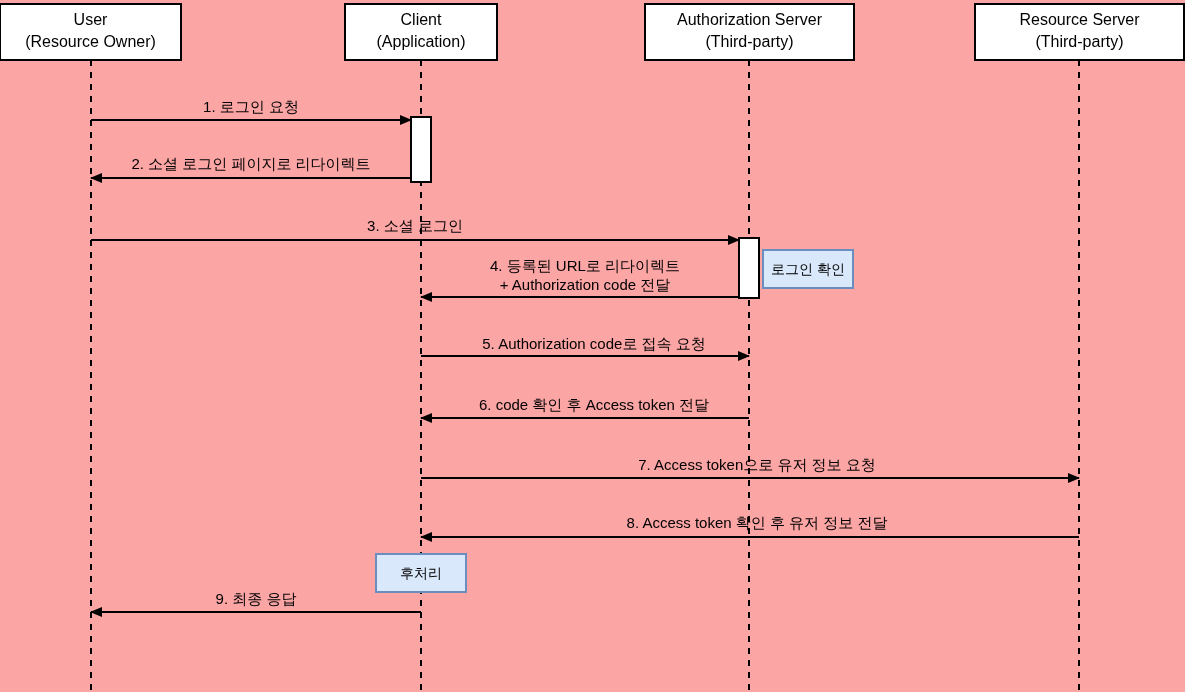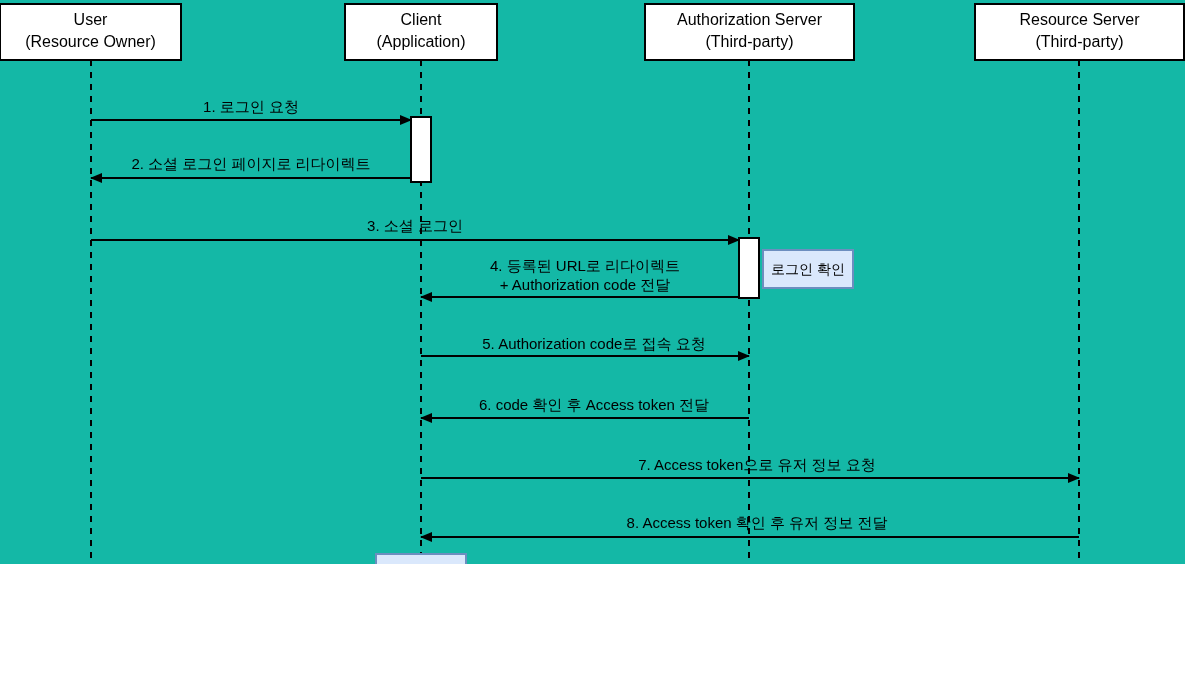--- a/index.html
+++ b/index.html
@@ -7,22 +7,22 @@
     padding: 0;
     background: #ffffff;
   }
   body {
     font-family: "Liberation Sans", "DejaVu Sans", sans-serif;
     color: #000000;
   }
   #canvas {
     position: relative;
     width: 1185px;
-    height: 564px;
-    background: #14b8a6;
+    height: 692px;
+    background: #fca5a5;
     overflow: hidden;
   }
   svg#diagram {
     position: absolute;
     left: 0;
     top: 0;
     width: 1185px;
     height: 692px;
   }
   .actor-box rect {

